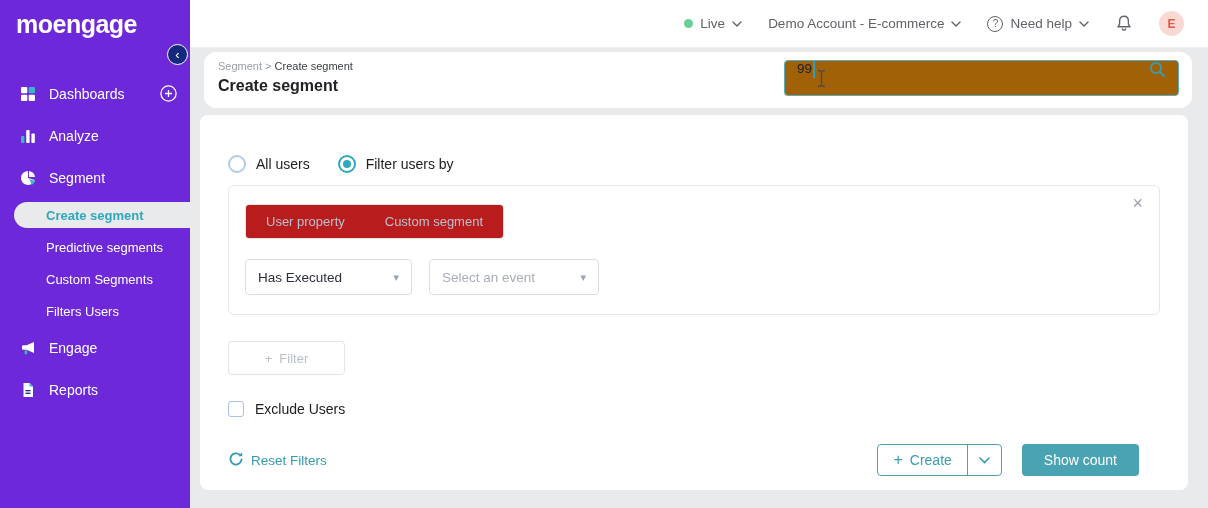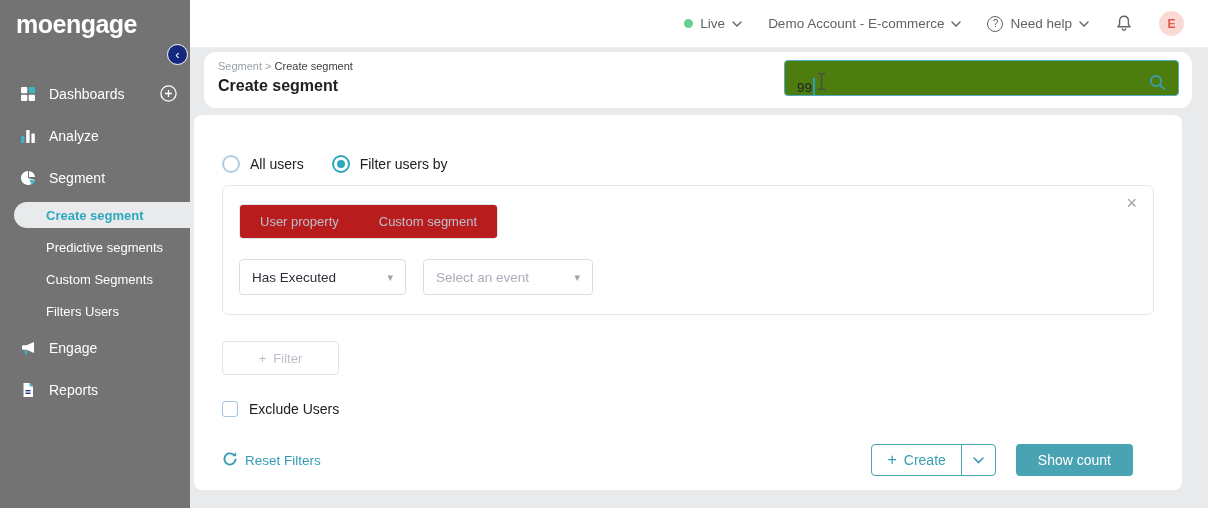--- a/index.html
+++ b/index.html
@@ -1,20 +1,20 @@
 <!DOCTYPE html>
 <html><head>
 <meta charset="utf-8">
 <style>
   * { margin:0; padding:0; box-sizing:border-box; }
   html,body { width:1208px; height:508px; overflow:hidden; }
   body { font-family:"Liberation Sans", sans-serif; background:#E9EAEB; position:relative; }
 
   
-  .sidebar { position:absolute; left:0; top:0; width:190px; height:508px; background:#737373; z-index:5; }
+  .sidebar { position:absolute; left:0; top:0; width:190px; height:508px; background:#6d28d9; z-index:5; }
   .logo { color:#fff; font-size:25px; font-weight:bold; letter-spacing:-0.5px; padding:10px 0 0 16px; }
   .collapse-btn { position:absolute; top:44px; left:167px; width:21px; height:21px; border-radius:50%;
     background:#14297E; border:1.5px solid #fff; color:#fff; font-size:13px; line-height:17px;
     text-align:center; cursor:pointer; z-index:9; }
   .nav { position:absolute; top:80px; left:0; right:0; }
   .nav-item { height:28px; display:flex; align-items:center; gap:13px; padding-left:20px;
     color:#fff; font-size:14px; margin-bottom:14px; position:relative; cursor:pointer; }
   .nav-item .icn { width:16px; height:16px; flex:0 0 16px; }
   .plus-circle { position:absolute; right:13px; top:5px; }
   .sub-item { height:26px; display:flex; align-items:center; padding-left:46px; color:#fff;
@@ -34,30 +34,30 @@
     font-size:10px; line-height:14px; text-align:center; }
   .avatar { width:25px; height:25px; border-radius:50%; background:#FAD9D4; color:#DF5A4E;
     font-size:12px; font-weight:bold; display:flex; align-items:center; justify-content:center; cursor:pointer; }
 
   
   .page-header { position:absolute; left:204px; top:52px; width:988px; height:56px;
     background:#fff; border-radius:12px; padding:8px 14px; }
   .breadcrumb { font-size:11px; color:#9AA0A6; }
   .breadcrumb .crumb-current { color:#3C4043; }
   .page-title { font-size:16px; font-weight:bold; color:#202124; margin-top:5px; }
-  .searchbox { position:absolute; right:13px; top:8px; width:395px; height:36px; background:#4d7c0f;
-    border:1px solid #55ACBE; border-radius:4px; display:flex; align-items:flex-end;
+  .searchbox { position:absolute; right:13px; top:8px; width:395px; height:36px; background:#a16207;
+    border:1px solid #55ACBE; border-radius:4px; display:flex; align-items:flex-start;
     padding:0 12px; cursor:text; }
   .search-text { font-size:13.5px; color:#202124; }
   .caret { display:inline-block; width:1.5px; height:17px; background:#2E9FBE; margin-left:1px; vertical-align:middle; }
   .ibeam { margin-left:1px; margin-top:8px; }
   .search-icon { margin-left:auto; }
 
   
-  .card { position:absolute; left:194px; top:115px; width:988px; height:375px; background:#fff;
+  .card { position:absolute; left:200px; top:115px; width:988px; height:375px; background:#fff;
     border-radius:8px; padding:40px 28px 0 28px; }
   .radio-row { display:flex; align-items:center; gap:28px; }
   .radio-opt { display:flex; align-items:center; gap:10px; font-size:14px; color:#202124; cursor:pointer; }
   .radio { width:18px; height:18px; border-radius:50%; border:2px solid #B5CBE5; background:#fff; position:relative; }
   .radio.sel { border-color:#2FA8BD; }
   .radio.sel::after { content:""; position:absolute; left:3px; top:3px; width:8px; height:8px;
     border-radius:50%; background:#2FA8BD; }
 
   .filter-panel { margin-top:12px; height:130px; border:1px solid #E3E6EA; border-radius:6px;
     position:relative; padding:18px 16px; }

